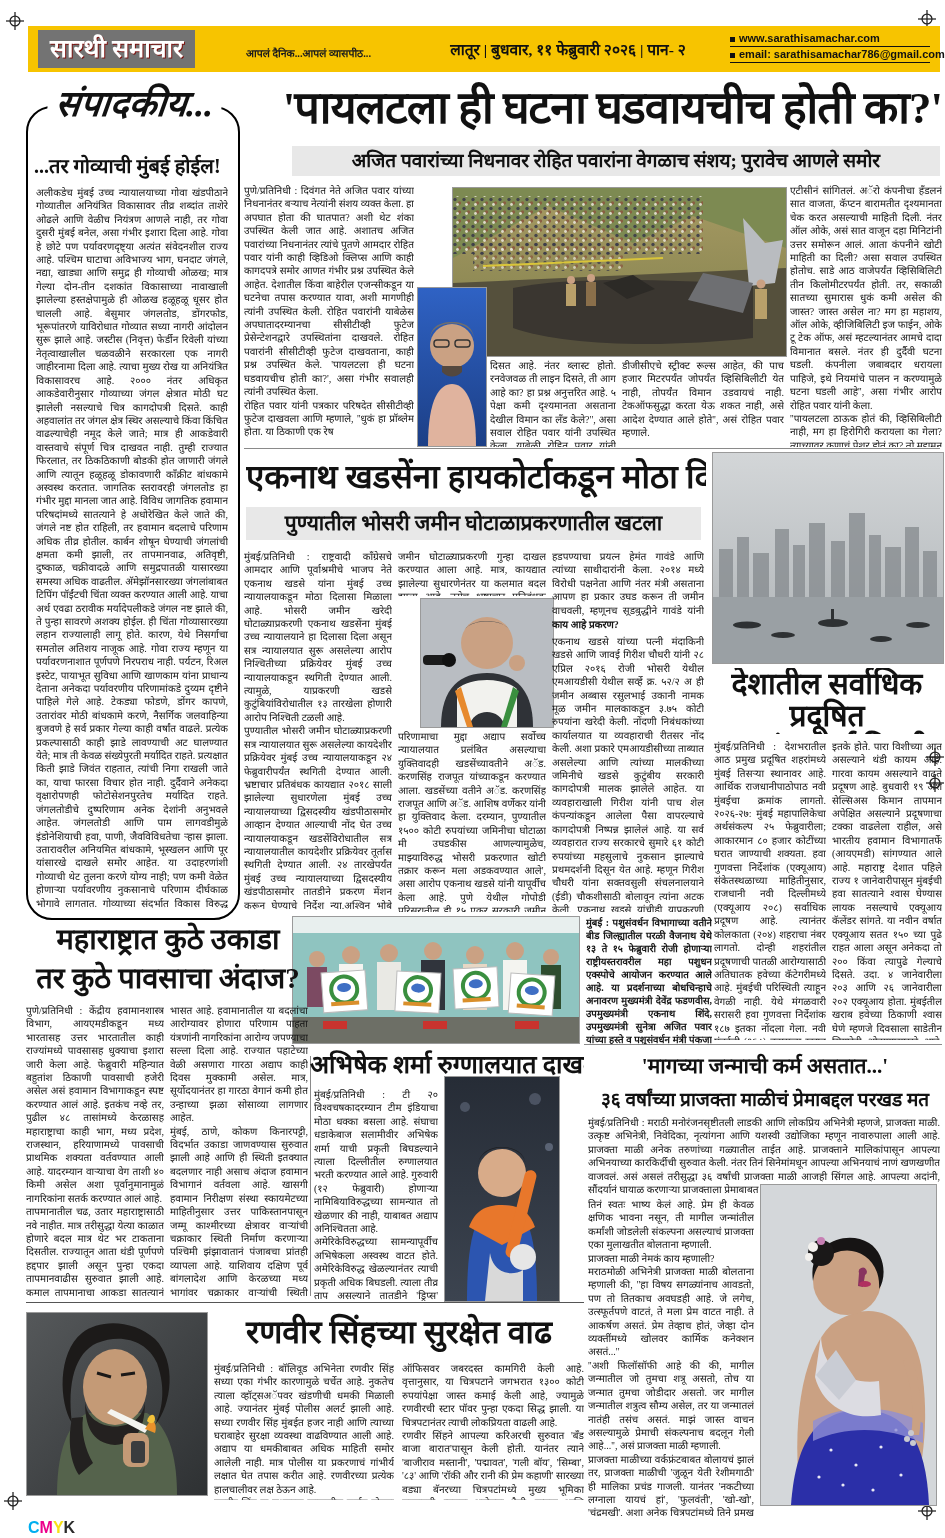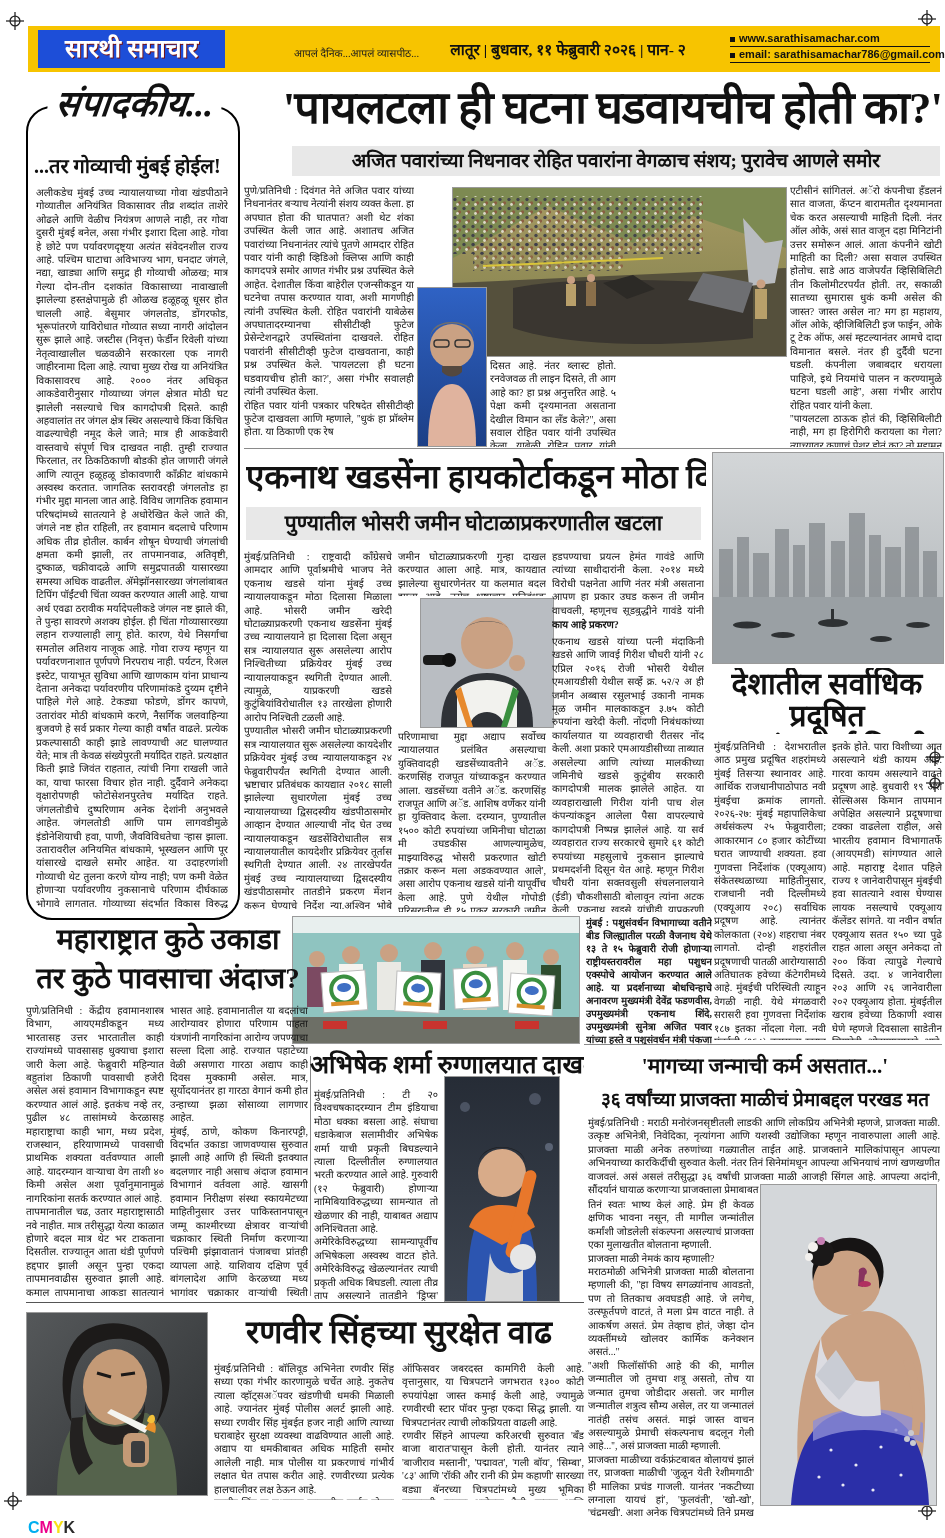--- a/index.html
+++ b/index.html
@@ -5,24 +5,24 @@
   html,body{margin:0;padding:0;background:#e9e9e9;}
   .sheet{position:relative;width:945px;height:1538px;background:#ffffff;margin:0 auto;overflow:hidden;
          font-family:"Liberation Serif","DejaVu Serif",serif;color:#111;}
   
   .cropmark{position:absolute;width:18px;height:18px;}
   .cmyk{position:absolute;font-family:"Liberation Sans","DejaVu Sans",sans-serif;font-weight:bold;font-size:13px;letter-spacing:0px;margin-top:29px;}
   .cmyk span:nth-child(1){color:#00aeef}.cmyk span:nth-child(2){color:#ec008c}
   .cmyk span:nth-child(3){color:#f7e017}.cmyk span:nth-child(4){color:#2b2b2b}
   
   .masthead{position:absolute;left:28px;top:26px;width:912px;height:46px;background:#f7c400;}
-  .brandbox{position:absolute;left:10px;top:4px;height:38px;background:#1d4ed8;color:#fff;
-            font-weight:bold;font-size:25px;line-height:38px;padding:0 27px;white-space:nowrap;
+  .brandbox{position:absolute;left:10px;top:4px;height:38px;background:#737373;color:#fff;
+            font-weight:bold;font-size:25px;line-height:38px;padding:0 12px;white-space:nowrap;
             text-shadow:1px 1px 0 #7a0e0b;}
-  .tagline{position:absolute;left:218px;top:20px;font-size:10.5px;font-weight:normal;color:#1c1c1c;white-space:nowrap;margin-left:48px;}
+  .tagline{position:absolute;left:218px;top:20px;font-size:10.5px;font-weight:bold;color:#1c1c1c;white-space:nowrap;}
   .dateline{position:absolute;left:360px;top:12px;width:360px;text-align:center;font-weight:bold;font-size:15.5px;color:#111;}
   .contacts{position:absolute;right:10px;top:5px;width:200px;font-family:"Liberation Sans","DejaVu Sans",sans-serif;
             font-size:11px;font-weight:bold;color:#111;}
   .contacts div{border-bottom:1px solid #111;padding:1px 0 2px 0;white-space:nowrap;}
   .contacts .bullet{display:inline-block;width:5px;height:5px;background:#111;margin-right:4px;vertical-align:middle;}
   
   .edbox{position:absolute;left:26px;top:106px;width:210px;height:810px;border:2.5px solid #000;border-radius:26px;}
   .edlabel{position:absolute;left:48px;top:78px;background:#fff;padding:0 8px;
            font-size:36px;font-weight:bold;font-style:italic;white-space:nowrap;transform:skewX(-6deg);}
   .edhead{position:absolute;left:34px;top:152px;width:196px;text-align:left;font-weight:bold;font-size:20px;}
@@ -159,20 +159,21 @@
       <path d="M10,158 C10,110 22,96 34,96 C46,96 58,110 58,158 Z" fill="#e0b39e"></path>
       <circle cx="34" cy="58" r="22" fill="#caa183"></circle>
       <path d="M12,52 C12,30 56,30 56,52 C56,42 50,34 34,34 C18,34 12,42 12,52 Z" fill="#6e6e70"></path>
       <rect x="16" y="52" width="15" height="7" rx="3" fill="none" stroke="#333" stroke-width="1.4"></rect>
       <rect x="37" y="52" width="15" height="7" rx="3" fill="none" stroke="#333" stroke-width="1.4"></rect>
       <path d="M24,84 C30,90 38,90 44,84 L44,78 L24,78 Z" fill="#54483f"></path>
     </svg>
   </div>
 
   <div class="bodycol" style="left:490px;top:359px;width:126px;height:88px">दिसत आहे. नंतर ब्लास्ट होतो. रनवेजवळ ती लाइन दिसते, ती आग आहे का? हा प्रश्न अनुत्तरित आहे. ५ पेक्षा कमी दृश्यमानता असताना देखील विमान का लँड केले?'', असा सवाल रोहित पवार यांनी उपस्थित केला. याबेळी रोहित पवार यांनी  बाबत माहिती दिली. ''विमानाला</div>
+  <div class="bodycol" style="left:622px;top:359px;width:162px;height:88px">डीजीसीएचे स्ट्रीक्ट रूल्स आहेत, की पाच हजार मिटरपर्यंत जोपर्यंत व्हिसिबिलीटी येत नाही, तोपर्यंत विमान उडवायचं नाही. टेकऑफसुद्धा करता येऊ शकत नाही, असे आदेश देण्यात आले होते'', असं रोहित पवार म्हणाले.</div>
   <div class="bodycol" style="left:790px;top:184px;width:152px;height:263px">एटीसीनं सांगितलं. अॅरो कंपनीचा हँडलनं सात वाजता, कॅप्टन बारामतीत दृश्यमानता चेक करत असल्याची माहिती दिली. नंतर ऑल ओके, असं सात वाजून दहा मिनिटांनी उत्तर समोरून आलं. आता कंपनीने खोटी माहिती का दिली? असा सवाल उपस्थित होतोच. साडे आठ वाजेपर्यंत व्हिसिबिलिटी तीन किलोमीटरपर्यंत होती. तर, सकाळी सातच्या सुमारास धुकं कमी असेल की जास्त? जास्त असेल ना? मग हा महाशय, ऑल ओके, व्हीजिबिलिटी इज फाईन, ओके टू टेक ऑफ, असं म्हटल्यानंतर आमचे दादा विमानात बसले. नंतर ही दुर्दैवी घटना घडली. कंपनीला जबाबदार धरायला पाहिजे, इथे नियमांचे पालन न करण्यामुळे घटना घडली आहे'', असा गंभीर आरोप रोहित पवार यांनी केला.
 ''पायलटला ठाऊक होतं की, व्हिसिबिलीटी नाही, मग हा हिरोगिरी करायला का गेला? त्याच्यावर कुणाचं प्रेशर होतं का? तो मुद्दामून गेला का? किंवा त्याच्या मनामध्ये ही घटना घडवायचीच होती? असे प्रश्न मनामध्ये उद्भवतात'', असंही रोहित पवार म्हणाले.</div>
 
   <div class="rule-h" style="left:244px;top:448px;width:696px"></div>
 
   <div class="h2" style="left:246px;top:452px;width:460px;height:50px;font-size:33px;line-height:50px;white-space:nowrap">एकनाथ खडसेंना हायकोर्टाकडून मोठा दिलासा</div>
   <div class="graybar" style="left:246px;top:507px;width:455px;height:33px;font-size:21px;line-height:33px">पुण्यातील भोसरी जमीन घोटाळाप्रकरणातील खटला</div>
 
   <div class="bodycol" style="left:244px;top:550px;width:148px;height:362px">मुंबई/प्रतिनिधी : राष्ट्रवादी काँग्रेसचे आमदार आणि पूर्वाश्रमीचे भाजप नेते एकनाथ खडसे यांना मुंबई उच्च न्यायालयाकडून मोठा दिलासा मिळाला आहे. भोसरी जमीन खरेदी घोटाळ्याप्रकरणी एकनाथ खडसेंना मुंबई उच्च न्यायालयाने हा दिलासा दिला असून सत्र न्यायालयात सुरू असलेल्या आरोप निश्चितीच्या प्रक्रियेवर मुंबई उच्च न्यायालयाकडून स्थगिती देण्यात आली. त्यामुळे, याप्रकरणी खडसे कुटुंबियांविरोधातील १३ तारखेला होणारी आरोप निश्चिती टळली आहे.
 पुण्यातील भोसरी जमीन घोटाळ्याप्रकरणी सत्र न्यायालयात सुरू असलेल्या कायदेशीर प्रक्रियेवर मुंबई उच्च न्यायालयाकडून २४ फेब्रुवारीपर्यंत स्थगिती देण्यात आली. भ्रष्टाचार प्रतिबंधक कायद्यात २०१८ साली झालेल्या सुधारणेला मुंबई उच्च न्यायालयाच्या द्विसदस्यीय खंडपीठासमोर आव्हान देण्यात आल्याची नोंद घेत उच्च न्यायालयाकडून खडसेंविरोधातील सत्र न्यायालयातील कायदेशीर प्रक्रियेवर तूर्तास स्थगिती देण्यात आली. २४ तारखेपर्यंत मुंबई उच्च न्यायालयाच्या द्विसदस्यीय खंडपीठासमोर तातडीने प्रकरण मेंशन करून घेण्याचे निर्देश न्या.अश्विन भोबे यांनी दिले आहेत.

